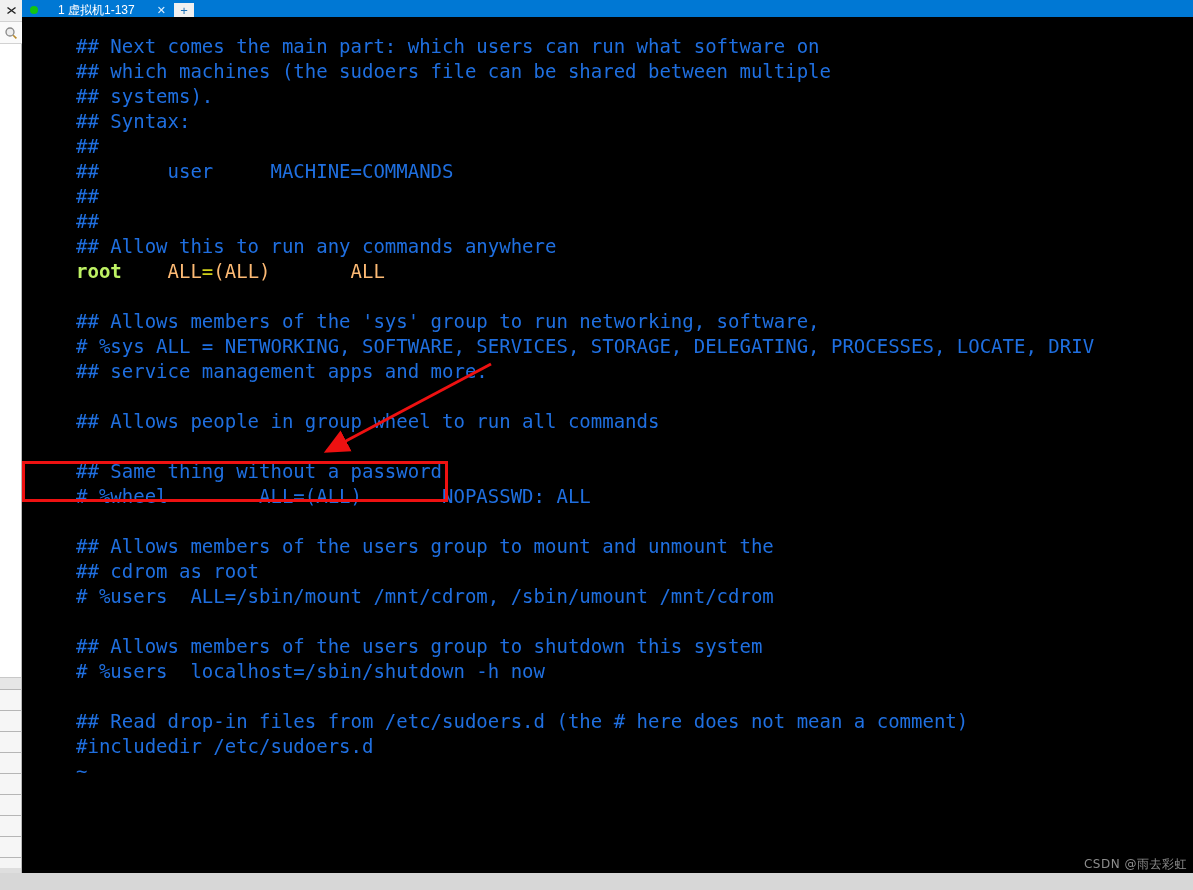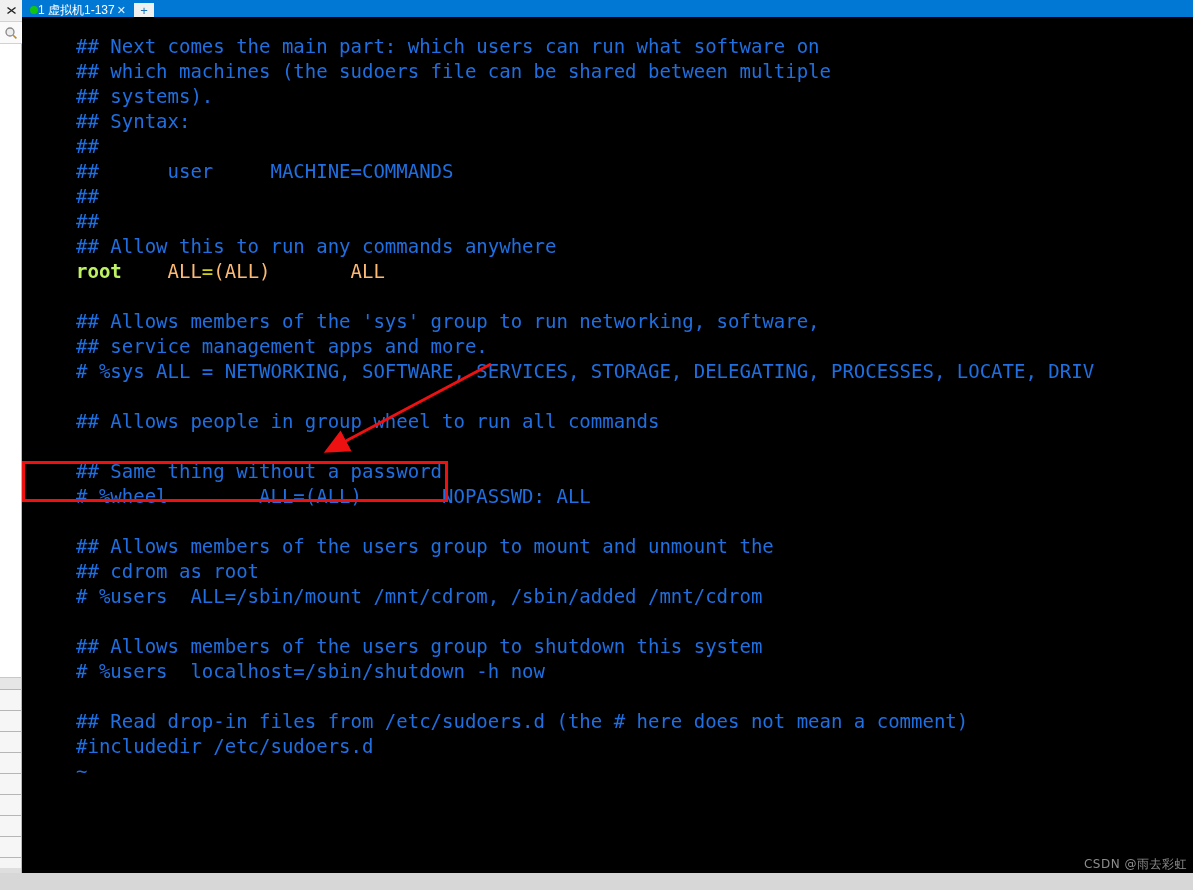--- a/index.html
+++ b/index.html
@@ -71,21 +71,21 @@
     width: 1171px; height: 17px;
     background: #0078d4;
     display: flex;
     align-items: flex-end;
     overflow: hidden;
   }
   .tab {
     height: 17px;
     display: flex;
     align-items: center;
-    gap: 0;
+    gap: 20px;
     padding: 0 6px 0 8px;
     background: #0078d4;
     color: #ffffff;
     font-size: 12px;
     white-space: nowrap;
     cursor: pointer;
     position: relative;
     top: 1px;
   }
   .tab .dot {
@@ -236,31 +236,31 @@
         <div class="tline"><span class="c-comment">## systems).</span></div>
         <div class="tline"><span class="c-comment">## Syntax:</span></div>
         <div class="tline"><span class="c-comment">##</span></div>
         <div class="tline"><span class="c-comment">##      user     MACHINE=COMMANDS</span></div>
         <div class="tline"><span class="c-comment">##</span></div>
         <div class="tline"><span class="c-comment">##</span></div>
         <div class="tline"><span class="c-comment">## Allow this to run any commands anywhere</span></div>
         <div class="tline"><span class="c-red">root</span><span class="c-comment">    </span><span class="c-magenta">ALL</span><span class="c-yellow">=</span><span class="c-magenta">(ALL)</span><span class="c-comment">       </span><span class="c-magenta">ALL</span></div>
         <div class="tline"><span class="c-comment"></span></div>
         <div class="tline"><span class="c-comment">## Allows members of the 'sys' group to run networking, software,</span></div>
+        <div class="tline"><span class="c-comment"># %sys ALL = NETWORKING, SOFTWARE, SERVICES, STORAGE, DELEGATING, PROCESSES, LOCATE, DRIV</span></div>
         <div class="tline"><span class="c-comment">## service management apps and more.</span></div>
-        <div class="tline"><span class="c-comment"># %sys ALL = NETWORKING, SOFTWARE, SERVICES, STORAGE, DELEGATING, PROCESSES, LOCATE, DRIV</span></div>
         <div class="tline"><span class="c-comment"></span></div>
         <div class="tline"><span class="c-comment">## Allows people in group wheel to run all commands</span></div>
         <div class="tline"><span class="c-comment"></span></div>
         <div class="tline"><span class="c-comment">## Same thing without a password</span></div>
         <div class="tline"><span class="c-comment"># %wheel        ALL=(ALL)       NOPASSWD: ALL</span></div>
         <div class="tline"><span class="c-comment"></span></div>
         <div class="tline"><span class="c-comment">## Allows members of the users group to mount and unmount the</span></div>
         <div class="tline"><span class="c-comment">## cdrom as root</span></div>
-        <div class="tline"><span class="c-comment"># %users  ALL=/sbin/mount /mnt/cdrom, /sbin/added /mnt/cdrom</span></div>
+        <div class="tline"><span class="c-comment"># %users  ALL=/sbin/mount /mnt/cdrom, /sbin/umount /mnt/cdrom</span></div>
         <div class="tline"><span class="c-comment"></span></div>
         <div class="tline"><span class="c-comment">## Allows members of the users group to shutdown this system</span></div>
         <div class="tline"><span class="c-comment"># %users  localhost=/sbin/shutdown -h now</span></div>
         <div class="tline"><span class="c-comment"></span></div>
         <div class="tline"><span class="c-comment">## Read drop-in files from /etc/sudoers.d (the # here does not mean a comment)</span></div>
         <div class="tline"><span class="c-comment">#includedir /etc/sudoers.d</span></div>
         <div class="tline"><span class="c-comment">~</span></div>
       </div>
   </div>
 

